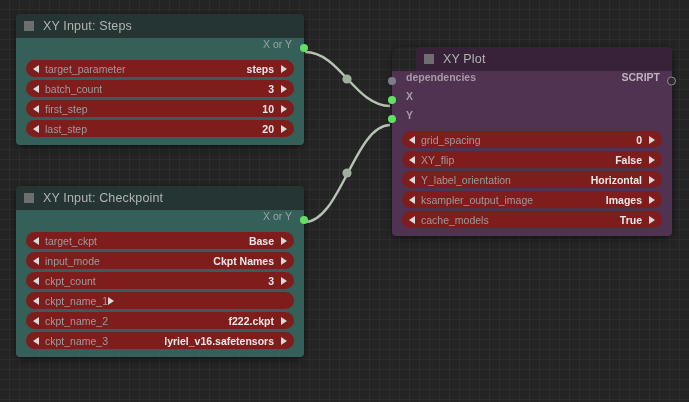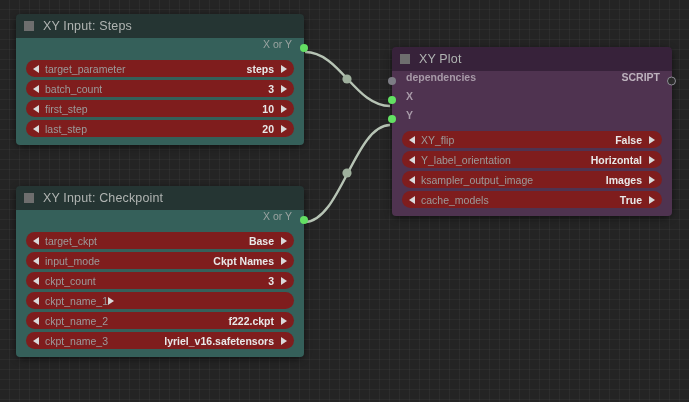--- a/index.html
+++ b/index.html
@@ -154,21 +154,21 @@
     font-weight: bold;
     margin-left: auto;
     margin-right: 7px;
     white-space: nowrap;
   }
 
   
   .theme-teal .node-title { background: #253533; }
   .theme-teal .node-body  { background: #35605a; }
   
-  .theme-purple .node-title { background: #37223a; }
+  .theme-purple .node-title { background: #37223a; margin-left: 24px; }
   .theme-purple .node-body  { background: #4f3350; }
 </style>
 </head>
 <body>
 
 <div id="canvas">
 
   <svg id="links" viewBox="0 0 689 402" width="689" height="402">
     <path d="M 305 52 C 340 52, 355 106, 390 106" fill="none" stroke="#b7c4b5" stroke-width="2.4"></path>
     <circle cx="347" cy="79" r="4.6" fill="#9fb09d"></circle>
@@ -285,20 +285,26 @@
       </div>
 
       <div class="slot-row in">
         <span class="dot green left"></span>
         <span class="slot-label purple-in">Y</span>
       </div>
 
       <div class="widgets" style="margin-top:2px;">
         <div class="widget">
           <span class="arrow arrow-l"></span>
+          <span class="w-name">grid_spacing</span>
+          <span class="w-val">0</span>
+          <span class="arrow arrow-r"></span>
+        </div>
+        <div class="widget">
+          <span class="arrow arrow-l"></span>
           <span class="w-name">XY_flip</span>
           <span class="w-val">False</span>
           <span class="arrow arrow-r"></span>
         </div>
         <div class="widget">
           <span class="arrow arrow-l"></span>
           <span class="w-name">Y_label_orientation</span>
           <span class="w-val">Horizontal</span>
           <span class="arrow arrow-r"></span>
         </div>

